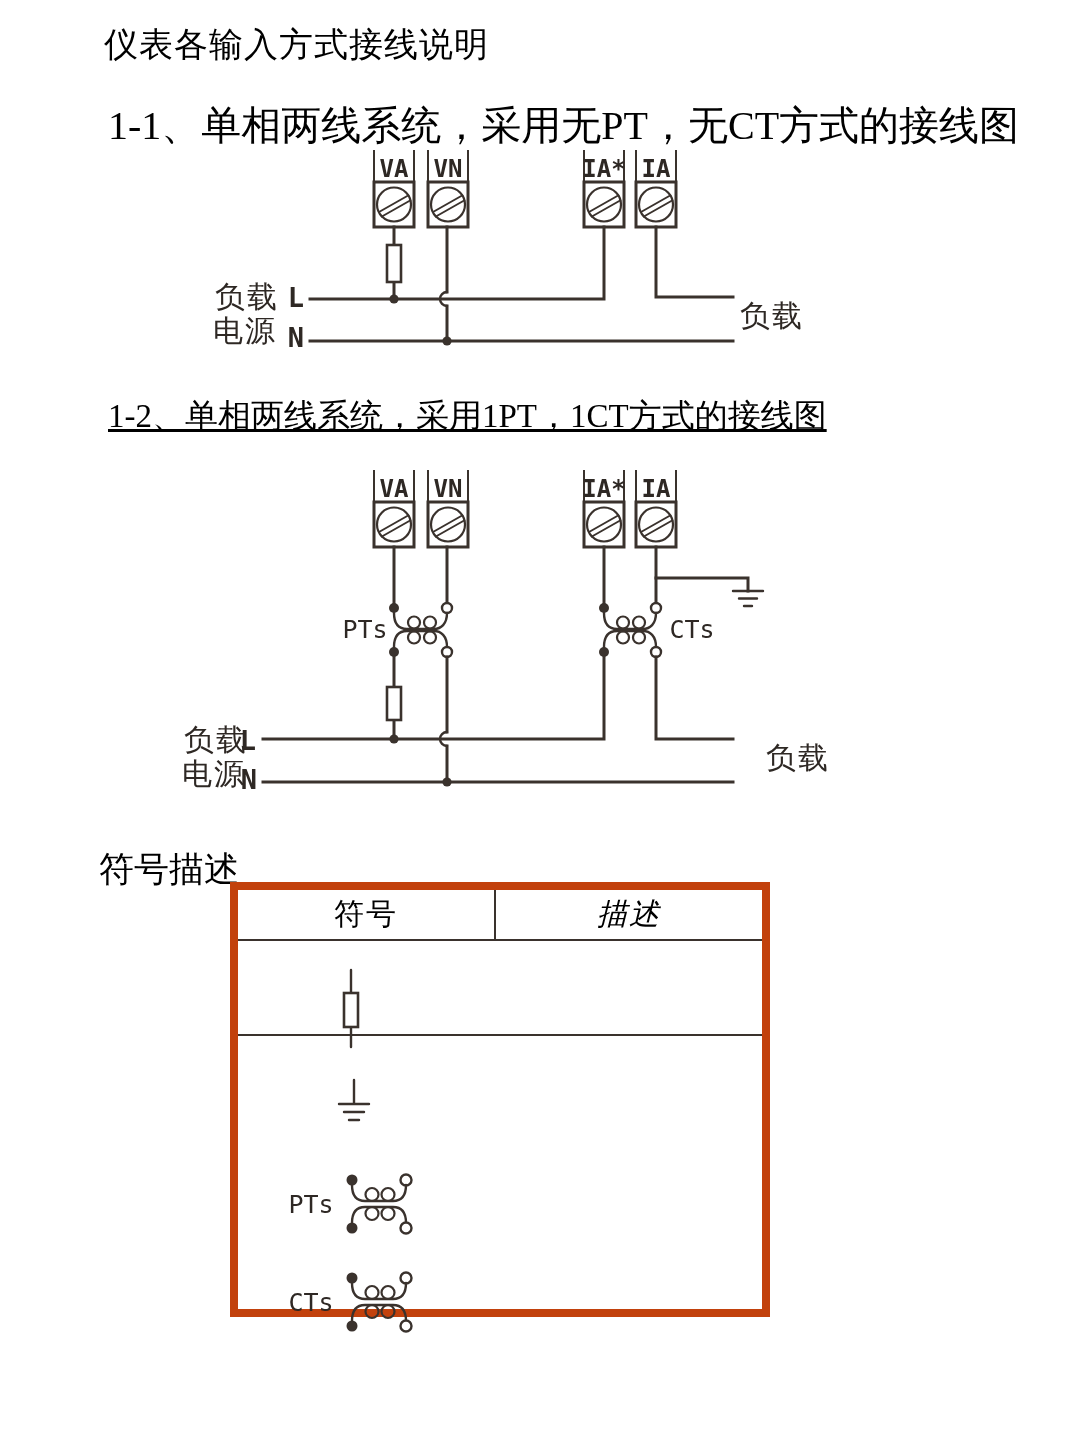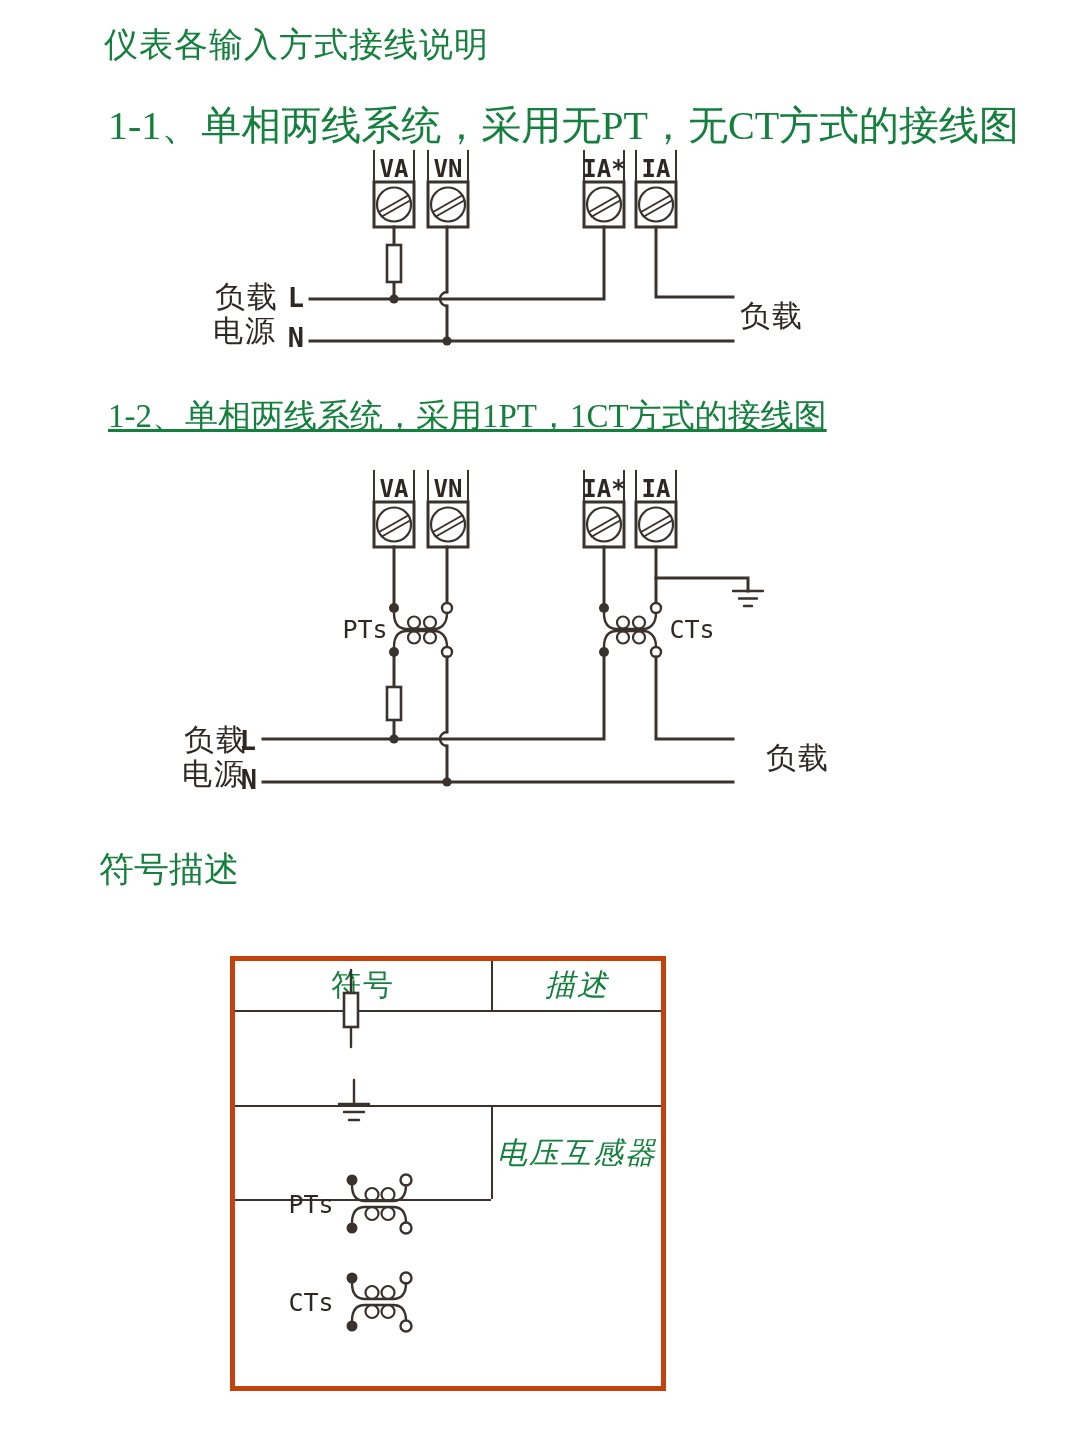--- a/index.html
+++ b/index.html
@@ -1,30 +1,30 @@
 <!DOCTYPE html>
 <html><head>
 <meta charset="utf-8">
 <style>
   html,body{margin:0;padding:0;background:#e8e8e8;}
   .page{
     position:relative;width:1080px;height:1432px;background:#ffffff;
-    font-family:"Liberation Serif",serif;color:#15803d;overflow:hidden;
+    font-family:"Liberation Serif",serif;color:#000000;overflow:hidden;
     margin:0 auto;
   }
   .heading{position:absolute;white-space:nowrap;}
   .doc-title{left:104px;top:22px;font-size:34px;letter-spacing:1px;}
   .sec1-title{left:108px;top:98px;font-size:40px;}
   .sec2-title{left:108px;top:394px;font-size:33px;text-decoration:underline;}
   .sym-title{left:99px;top:846px;font-size:35px;}
 
   
   .tbl{
-    position:absolute;left:230px;top:956px;width:436px;height:435px;
-    border:5px solid #c2410c;display:grid;box-sizing:border-box;
+    position:absolute;left:230px;top:882px;width:540px;height:435px;
+    border:8px solid #c2410c;display:grid;box-sizing:border-box;
     grid-template-columns:256px 1fr;
     grid-template-rows:49px 95px 94px 96px 1fr;
   }
   .cell{display:flex;align-items:center;justify-content:center;
         font-size:30px;letter-spacing:2px;}
   .cell.desc{border-left:2px solid #3a322d;font-style:italic;}
   .cell.rline{border-top:2px solid #3a322d;}
 
   
   svg.overlay{position:absolute;left:0;top:0;pointer-events:none;}
@@ -51,21 +51,20 @@
 
   <div class="tbl">
     <div class="cell">符号</div>
     <div class="cell desc">描述</div>
 
     <div class="cell rline"></div>
 
     <div class="cell rline"></div>
 
     <div class="cell rline"></div>
-    <div class="cell desc rline">电压互感器</div>
 
     <div class="cell rline"></div>
   </div>
 
   <svg class="overlay" width="1080" height="1432" viewBox="0 0 1080 1432">
     <defs>
       <g id="tml">
         <path d="M1,0 V32 M41,0 V32" stroke="#3a322d" stroke-width="2" fill="none"></path>
         <rect x="1" y="32" width="40" height="45" fill="none" stroke="#3a322d" stroke-width="3"></rect>
         <circle cx="21" cy="54.5" r="17" fill="none" stroke="#3a322d" stroke-width="2.2"></circle>

